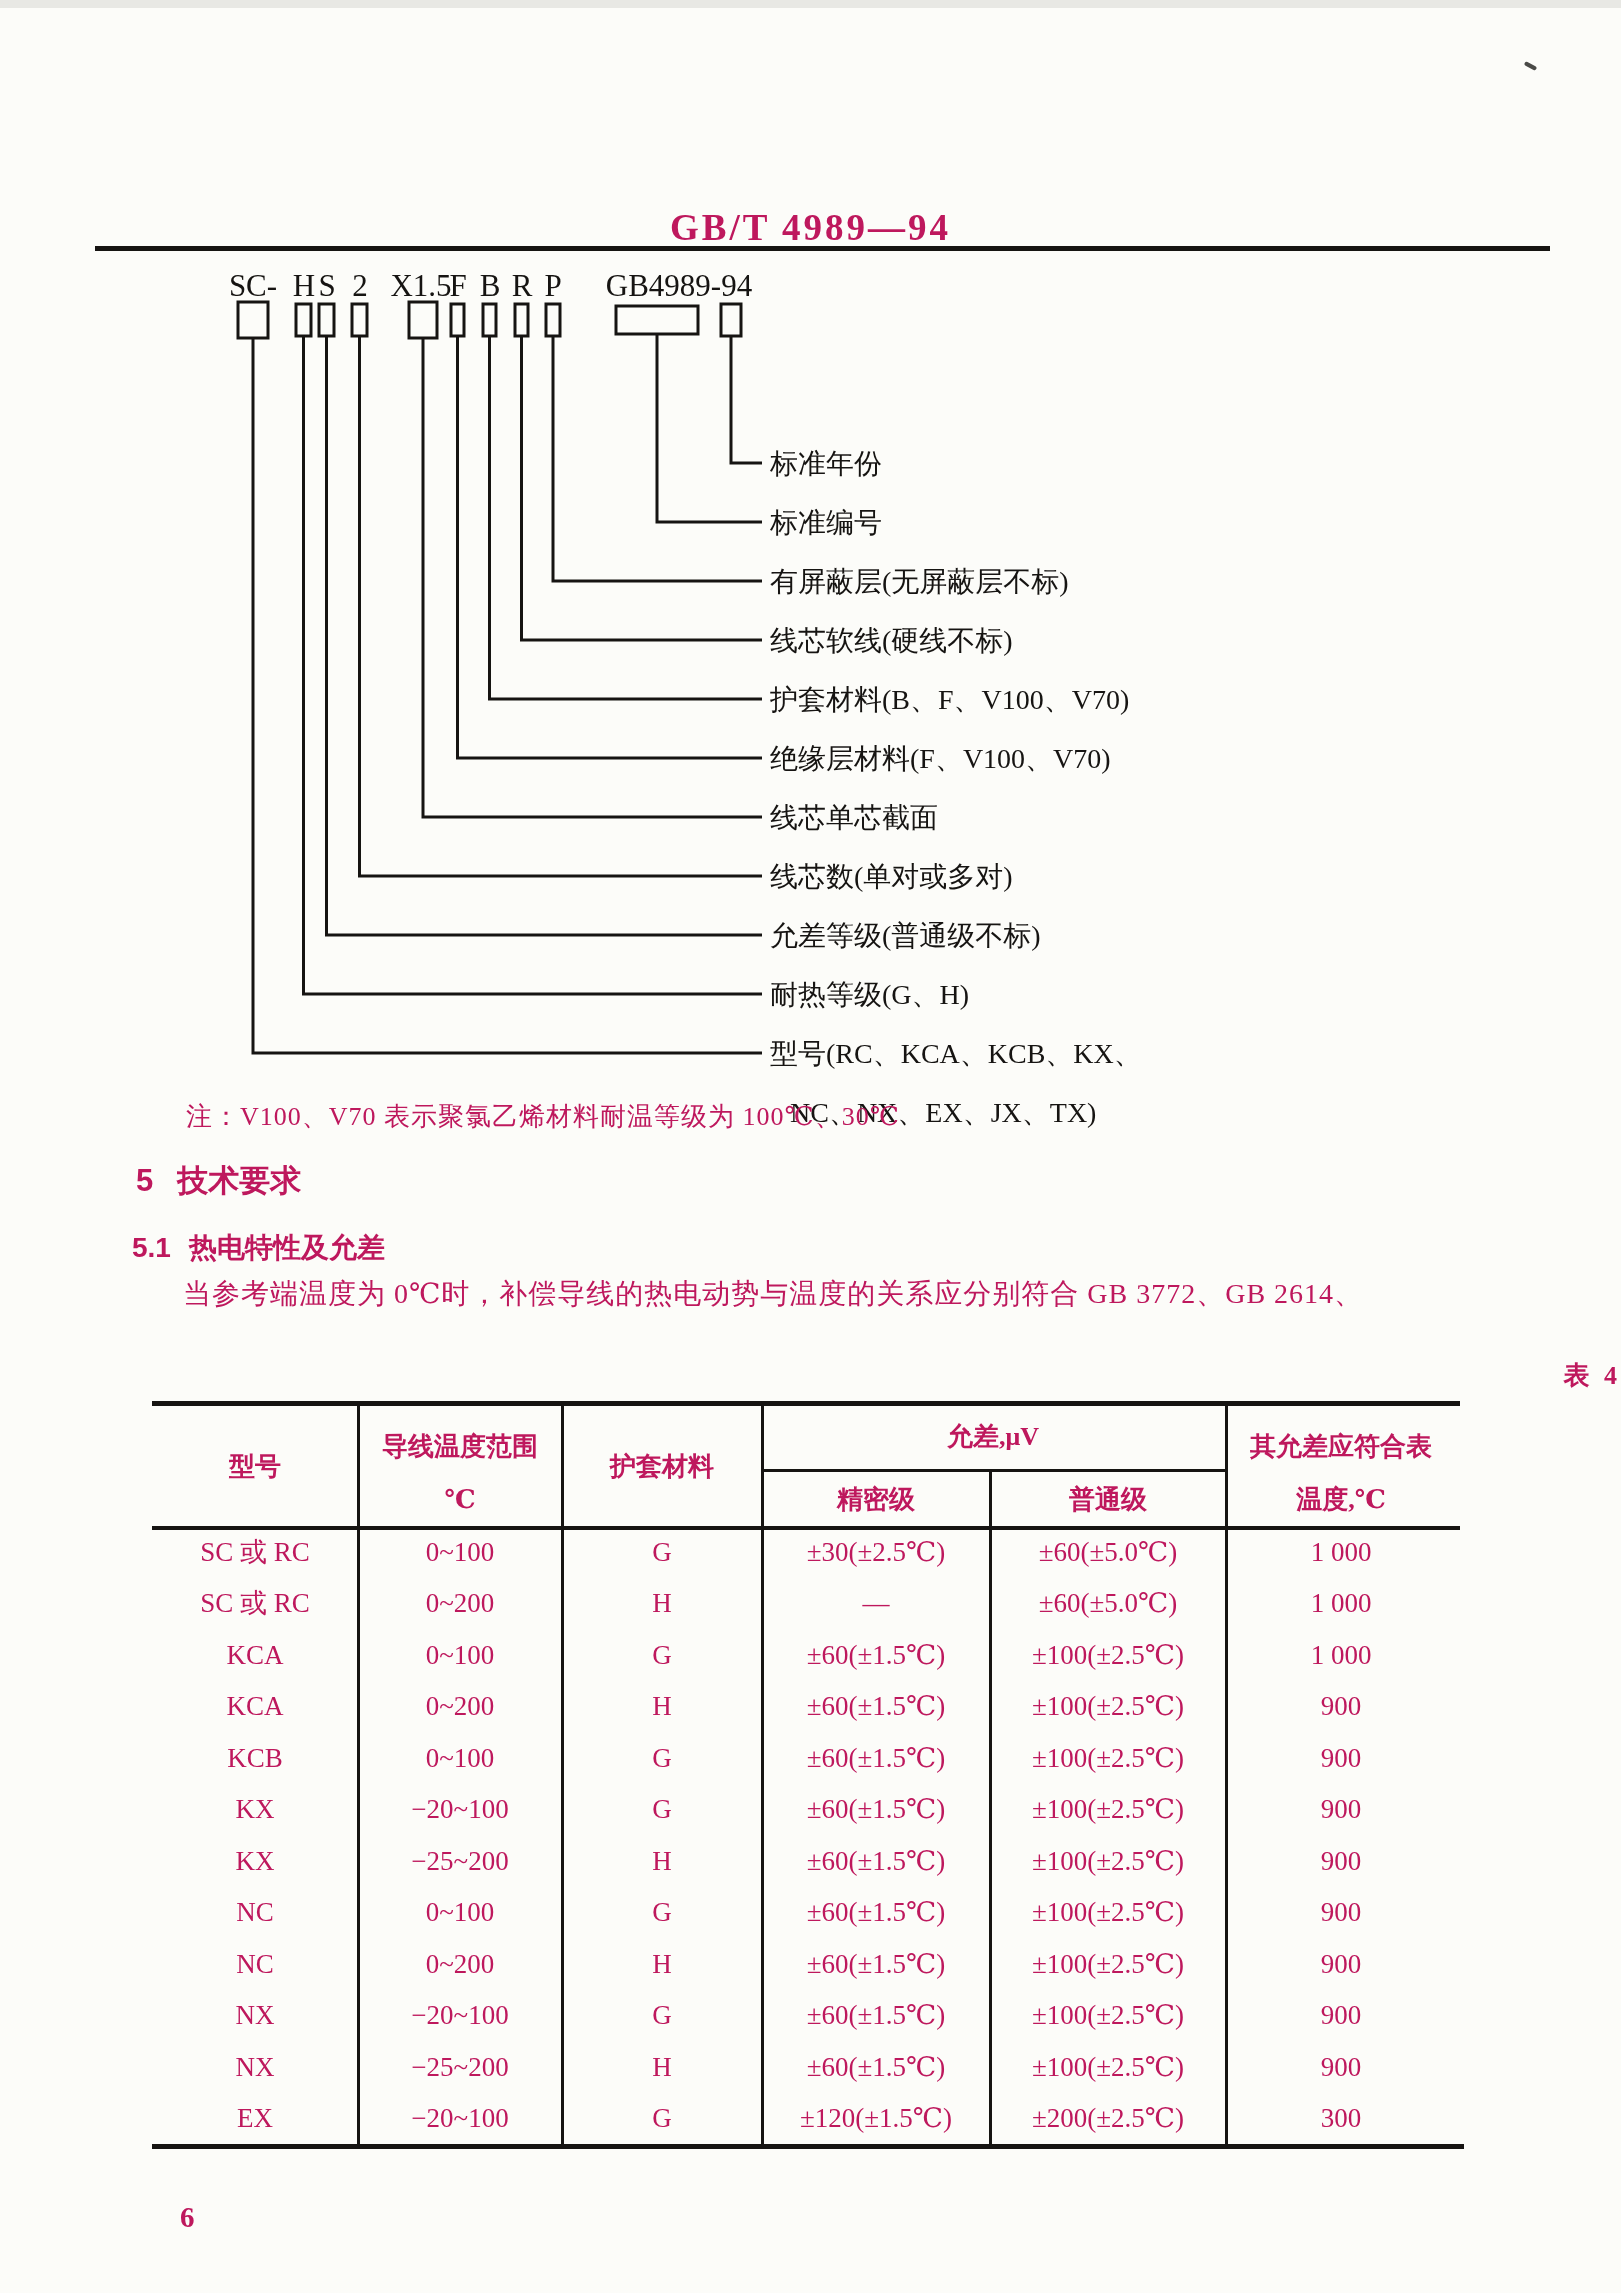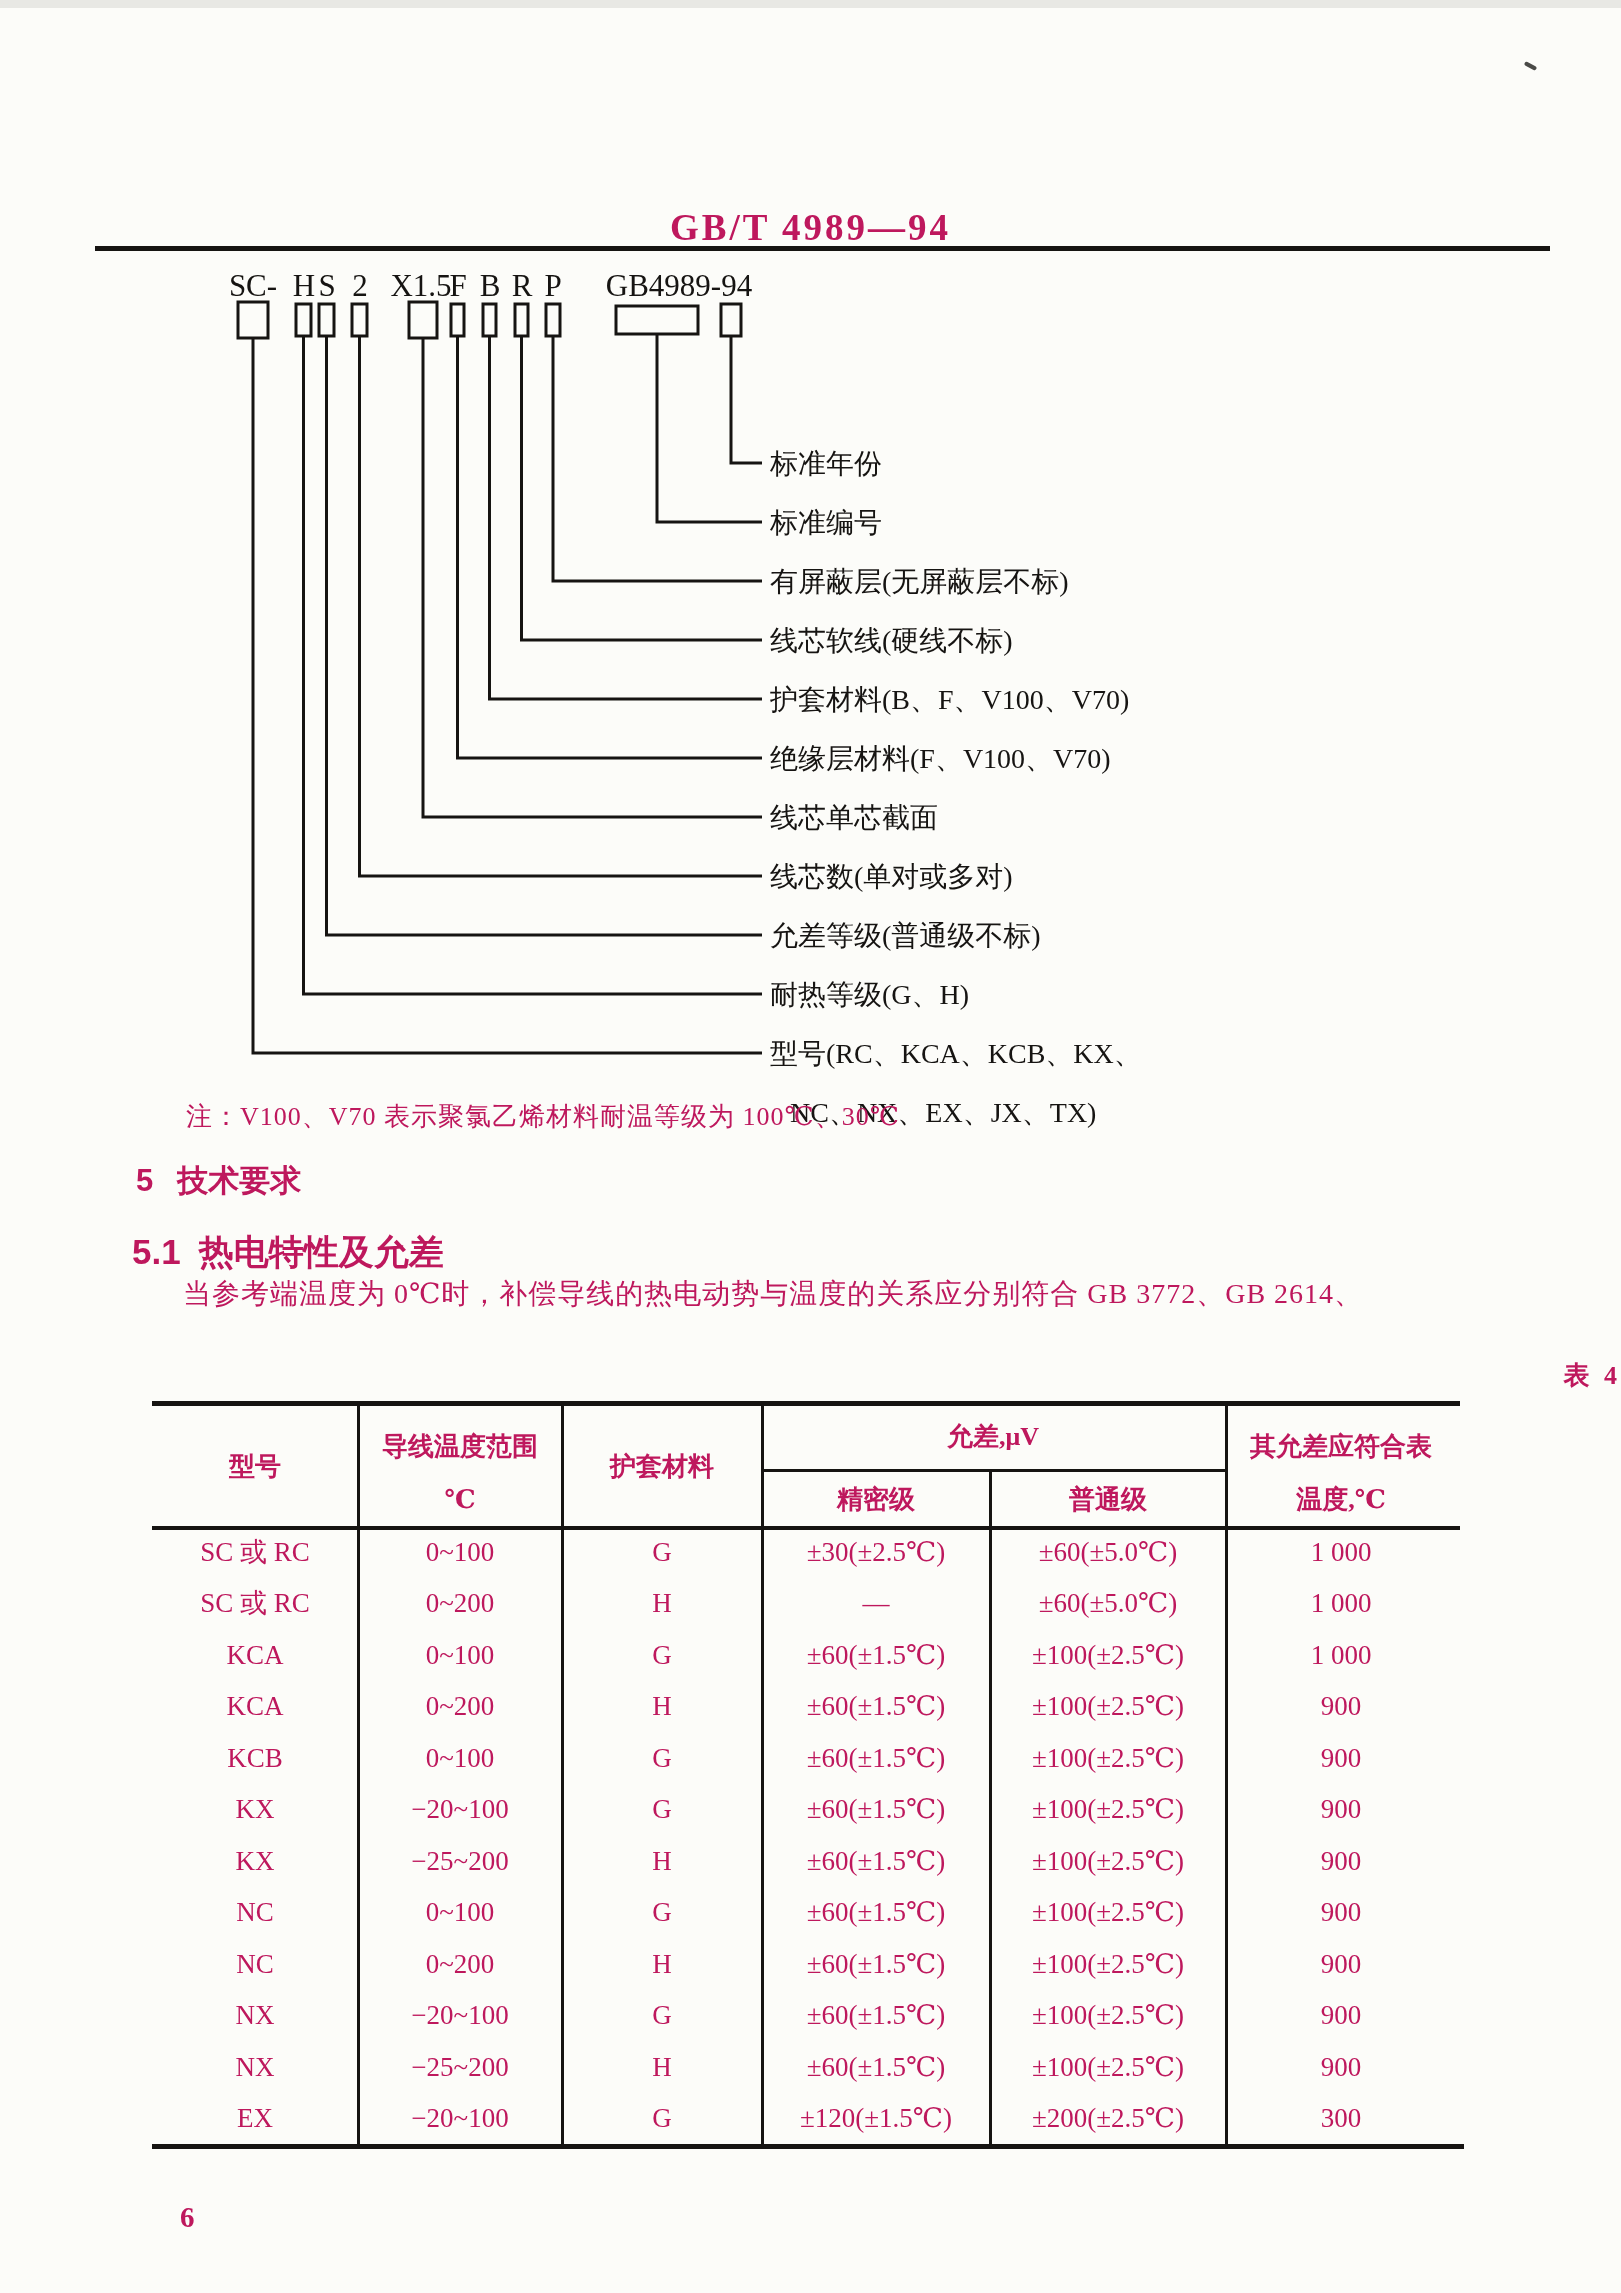--- a/index.html
+++ b/index.html
@@ -20,21 +20,21 @@
   .head-rule{left:95px;top:238px;width:1455px;height:5px;background:#161412;}
   .diagram{position:absolute;left:0;top:0;width:1621px;height:1150px;}
   .codeTxt{font-size:31px;font-family:"Liberation Serif","DejaVu Serif","DejaVu Sans",serif;fill:#161412;}
   .callout{font-size:28px;font-family:"Liberation Serif","DejaVu Serif","DejaVu Sans",serif;fill:#161412;}
   .codeBox{fill:none;stroke:#161412;stroke-width:3;}
   .lead{fill:none;stroke:#161412;stroke-width:3;}
   .note-line{left:186px;top:1091px;font-size:26px;letter-spacing:1px;}
   .h5{left:136px;top:1152px;font-size:31px;font-weight:bold;
       font-family:"Liberation Sans","DejaVu Sans",sans-serif;}
   .h5 .num{margin-right:24px;}
-  .h51{left:132px;top:1221px;font-size:35px;font-weight:bold;
+  .h51{left:132px;top:1221px;font-size:28px;font-weight:bold;
       font-family:"Liberation Sans","DejaVu Sans",sans-serif;}
   .h51 .num{margin-right:18px;}
   .para{font-size:28px;letter-spacing:1px;}
   .para1{left:183px;top:1267px;}
   .para2{left:103px;top:1312px;}
   .tcap{left:0;right:0;top:1350px;text-align:right;font-size:26px;font-weight:bold;letter-spacing:4px;}
   .hline,.vline{position:absolute;background:#161412;}
   .th{position:absolute;transform:translate(-50%,-50%);white-space:nowrap;
       font-size:26px;font-weight:bold;}
   .td{position:absolute;transform:translate(-50%,-50%);white-space:nowrap;font-size:27px;}

